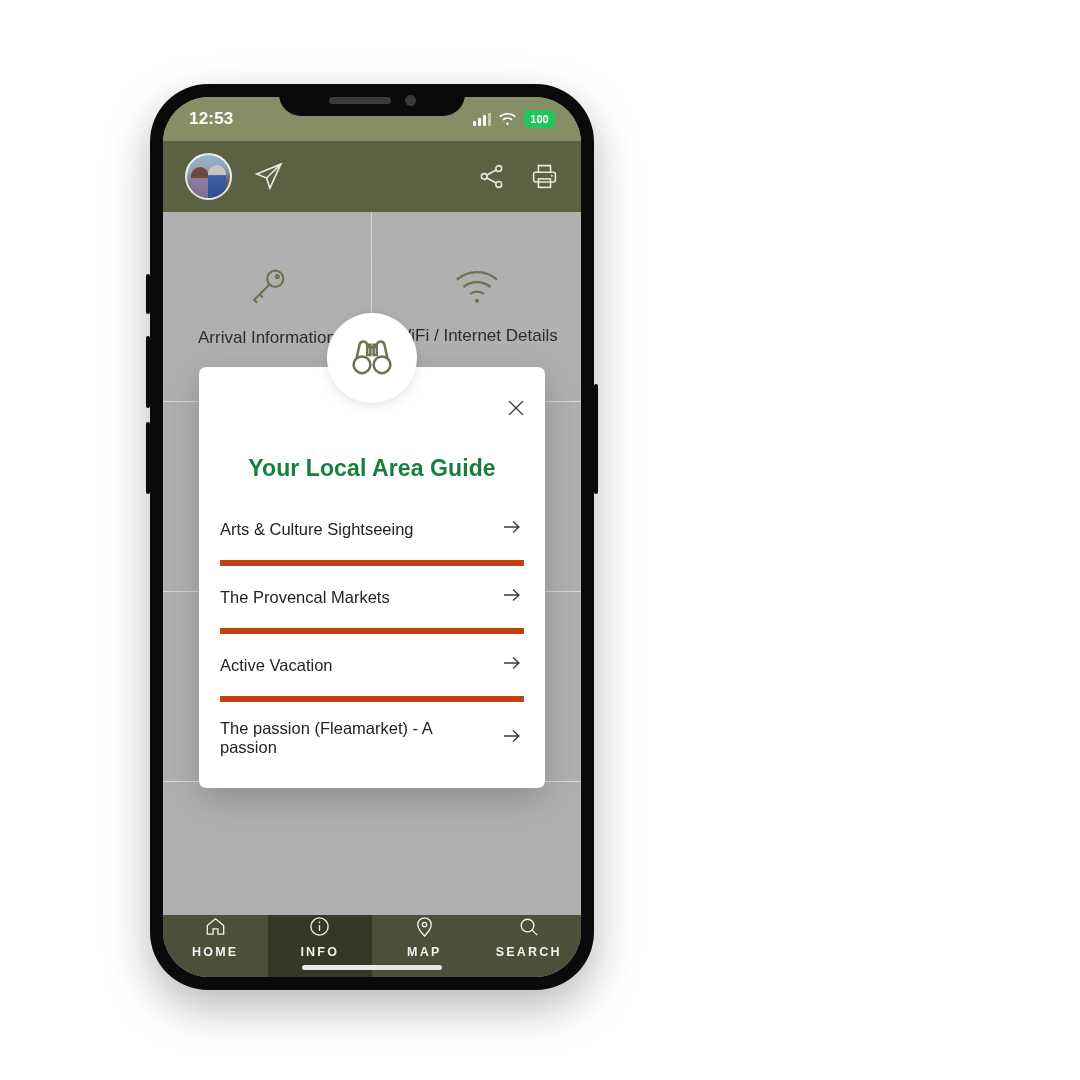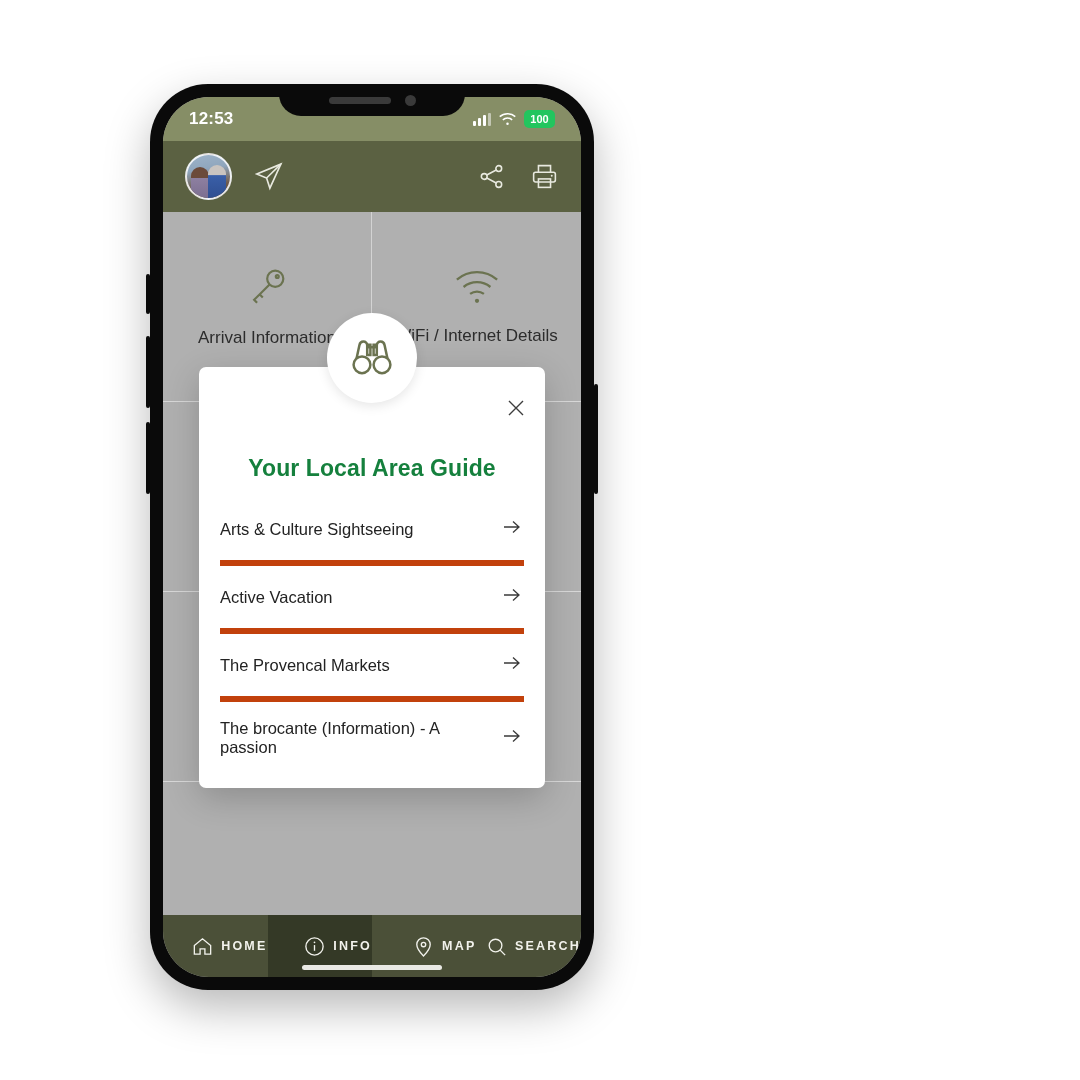--- a/index.html
+++ b/index.html
@@ -140,22 +140,22 @@
   .guide-row:last-child { border-bottom:none; }
   .guide-label { font-size:16.5px; color:#232323; }
   .guide-arrow { color:#3a3a3a; flex:none; }
 
   
   .tabbar {
     position:absolute; left:0; right:0; bottom:0; height:62px;
     background:#4b5038; display:flex; z-index:45;
   }
   .tab {
-    flex:1; display:flex; flex-direction:row;
-    align-items:center; justify-content:flex-end; gap:7px;
+    flex:1; display:flex; flex-direction:column;
+    align-items:center; justify-content:flex-start; gap:7px;
     color:#f2f2ec;
   }
   .tab.active { background:#343926; }
   .tab-label { font-size:12.5px; font-weight:700; letter-spacing:2.2px; }
   .home-indicator {
     position:absolute; bottom:7px; left:50%; transform:translateX(-50%);
     width:140px; height:5px; border-radius:3px; background:#e9e9e4; z-index:50;
   }
 
   
@@ -500,37 +500,37 @@
 
         <div class="guide-row">
           <span class="guide-label">Arts &amp; Culture Sightseeing</span>
           <span class="guide-arrow">
             <svg width="24" height="24" viewBox="0 0 24 24" fill="none" stroke="currentColor" stroke-width="1.3">
                 <path d="M4 12h15M13 6.5l6 5.5-6 5.5"></path>
               </svg>
           </span>
         </div>
         <div class="guide-row">
+          <span class="guide-label">The Provencal Markets</span>
+          <span class="guide-arrow">
+            <svg width="24" height="24" viewBox="0 0 24 24" fill="none" stroke="currentColor" stroke-width="1.3">
+                <path d="M4 12h15M13 6.5l6 5.5-6 5.5"></path>
+              </svg>
+          </span>
+        </div>
+        <div class="guide-row">
           <span class="guide-label">Active Vacation</span>
           <span class="guide-arrow">
             <svg width="24" height="24" viewBox="0 0 24 24" fill="none" stroke="currentColor" stroke-width="1.3">
                 <path d="M4 12h15M13 6.5l6 5.5-6 5.5"></path>
               </svg>
           </span>
         </div>
         <div class="guide-row">
-          <span class="guide-label">The Provencal Markets</span>
-          <span class="guide-arrow">
-            <svg width="24" height="24" viewBox="0 0 24 24" fill="none" stroke="currentColor" stroke-width="1.3">
-                <path d="M4 12h15M13 6.5l6 5.5-6 5.5"></path>
-              </svg>
-          </span>
-        </div>
-        <div class="guide-row">
-          <span class="guide-label">The brocante (Information) - A passion</span>
+          <span class="guide-label">The passion (Fleamarket) - A passion</span>
           <span class="guide-arrow">
             <svg width="24" height="24" viewBox="0 0 24 24" fill="none" stroke="currentColor" stroke-width="1.3">
                 <path d="M4 12h15M13 6.5l6 5.5-6 5.5"></path>
               </svg>
           </span>
         </div>
       </div>
 
       <div class="statusbar">
         <div class="st-time">12:53</div>

